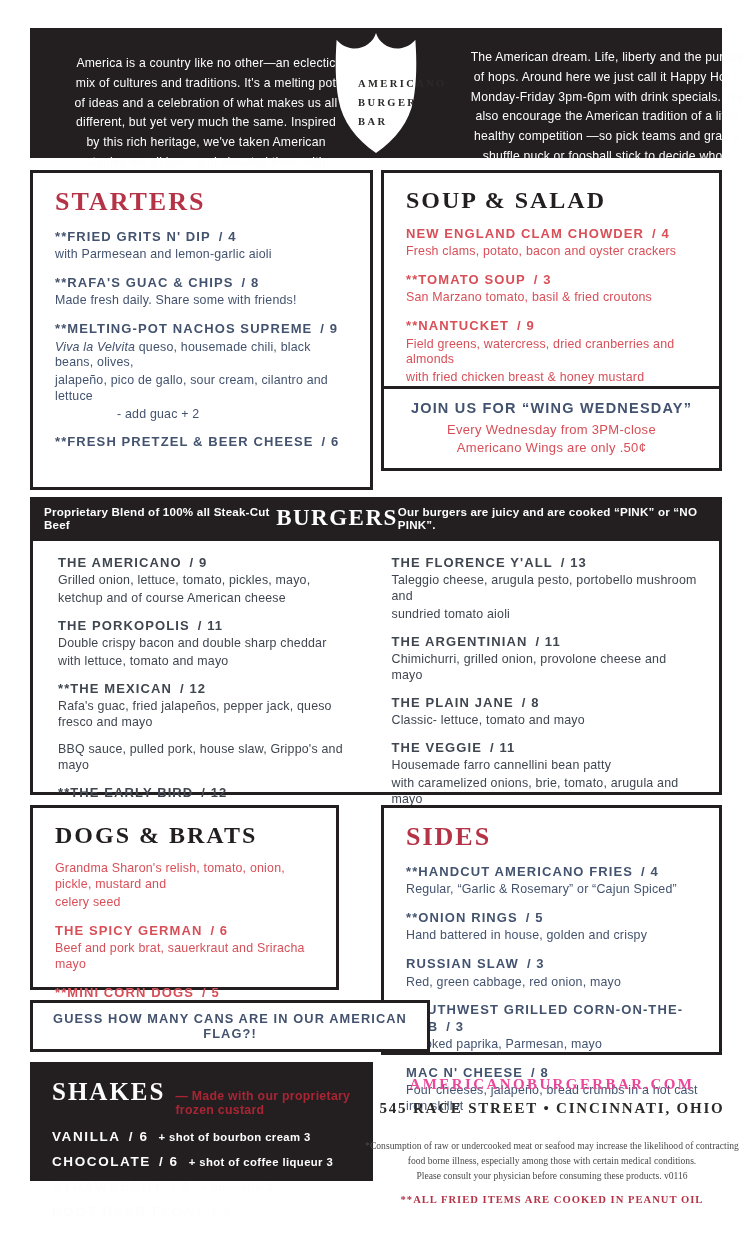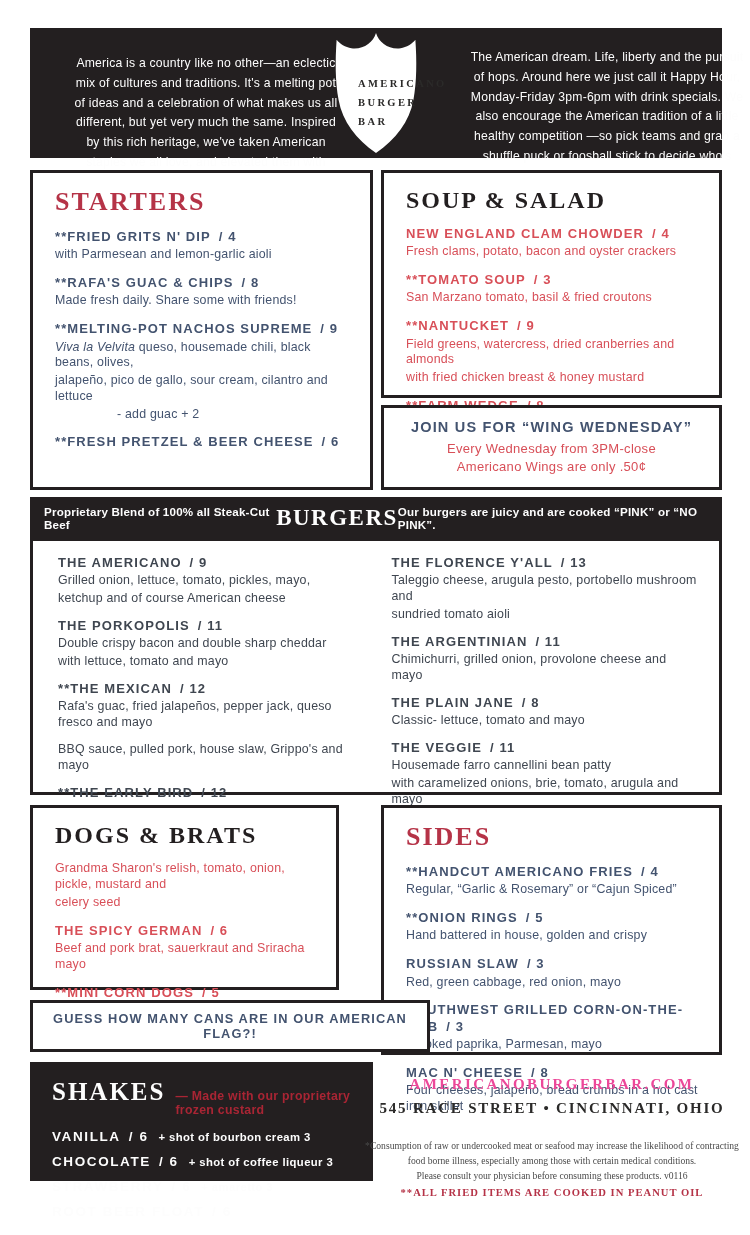--- a/index.html
+++ b/index.html
@@ -59,21 +59,21 @@
   .shakes-title{font-family:"Liberation Serif",serif;font-weight:bold;font-size:25px;letter-spacing:2px;color:#fdfdfd;}
   .shakes-tag{font-weight:bold;font-size:12.3px;letter-spacing:.3px;color:var(--shake-red,#a92534);margin-left:10px;}
   .shakes .mi{margin-bottom:8px;}
   .shakes .mi-row{font-size:13.5px;letter-spacing:1.6px;}
 
   
   .footer{position:absolute;left:358px;top:1076px;width:388px;text-align:center;font-family:"Liberation Serif",serif;}
   .site{font-weight:bold;font-size:15px;letter-spacing:2.4px;color:#ec4899;}
   .addr{font-weight:bold;font-size:15px;letter-spacing:1.8px;color:#2b2a29;margin-top:7px;}
   .disc{margin-top:22px;font-size:9.6px;color:#4a4a4a;line-height:1.55;white-space:nowrap;}
-  .peanut{margin-top:3px;font-weight:bold;font-size:10.6px;letter-spacing:1px;color:var(--red-h,#c0343f);}
+  .peanut{margin-top:10px;font-weight:bold;font-size:10.6px;letter-spacing:1px;color:var(--red-h,#c0343f);}
 </style>
 </head>
 <body>
 
 <div class="page">
 
   <div class="hdr">
     <p class="hdr-left">America is a country like no other—an eclectic mix of cultures and traditions. It's a melting pot of ideas and a celebration of what makes us all different, but yet very much the same.  Inspired by this rich heritage, we've taken American staples we all love, and elevated them with international flavors from around the world.</p>
     <div class="shield">
       <svg width="104" height="124" viewBox="0 0 100 126">
@@ -127,21 +127,21 @@
           <div class="mi-desc">Field greens, watercress, dried cranberries and almonds</div>
           <div class="mi-desc">with fried chicken breast &amp; honey mustard</div>
         </div>
         <div class="mi">
           <div class="mi-row"><span>**FARM WEDGE</span><span class="mi-price">/  8</span></div>
           <div class="mi-desc">Buffalo blue cheese dressing, bacon, tomato, onion straws</div>
         </div>
       </div>
   </div>
 
-  <div class="box wing" style="left:381px;top:405px;width:341px;height:85px;">
+  <div class="box wing" style="left:381px;top:386px;width:341px;height:85px;">
     <div class="wing-title">JOIN US FOR “WING WEDNESDAY”</div>
     <div class="wing-line">Every Wednesday from 3PM-close</div>
     <div class="wing-line">Americano Wings are only .50¢</div>
   </div>
 
   <div class="bband">
     <span class="bband-side">Proprietary Blend of 100% all Steak-Cut Beef</span>
     <span class="bband-title">BURGERS</span>
     <span class="bband-side">Our burgers are juicy and are cooked “PINK” or “NO PINK”.</span>
   </div>

